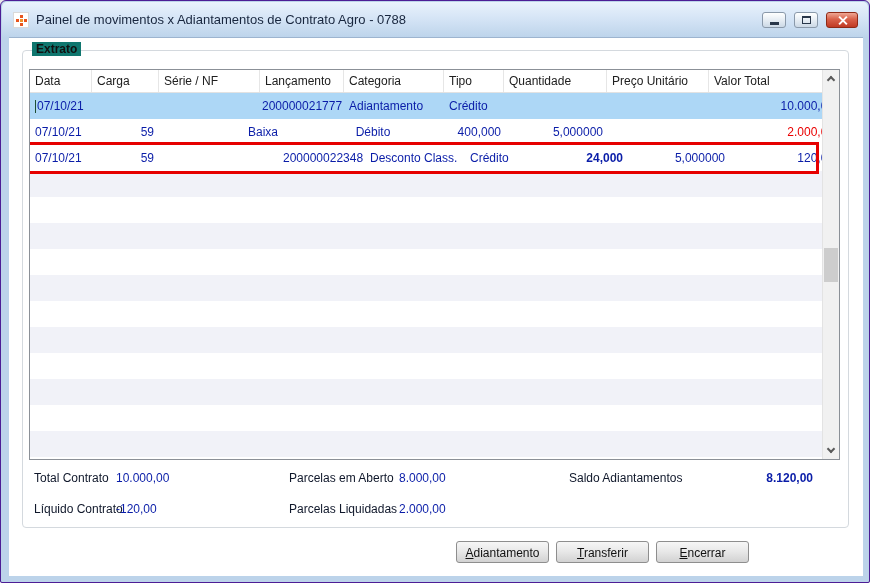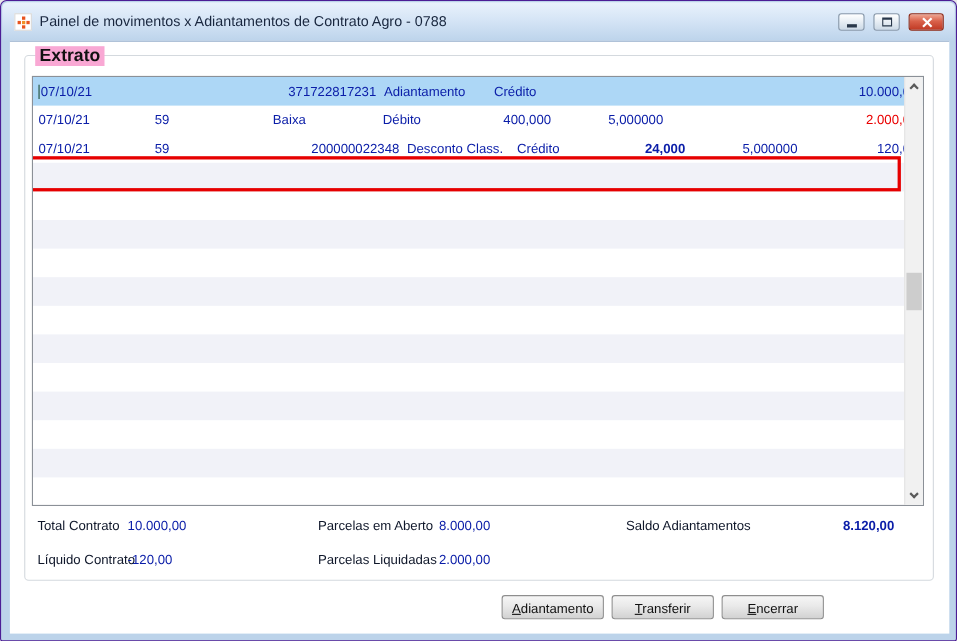--- a/index.html
+++ b/index.html
@@ -53,22 +53,22 @@
   
   .client{
     position:absolute;left:8px;top:36px;width:854px;height:539px;
     background:#ffffff;border-top:1px solid #9db4cf;box-sizing:border-box;
   }
   .groupbox{
     position:absolute;left:13px;top:12px;width:827px;height:478px;
     border:1px solid #d4d9de;border-radius:4px;box-sizing:border-box;
   }
   .groupbox-label{
-    position:absolute;left:9px;top:-9px;background:#f9a8d4;padding:0 4px;
-    font-size:16px;font-weight:bold;color:#111;
+    position:absolute;left:9px;top:-9px;background:#0f766e;padding:0 4px;
+    font-size:12px;font-weight:bold;color:#111;
   }
   
   .grid{
     position:absolute;left:20px;top:31px;width:811px;height:391px;
     border:1px solid #8b9097;box-sizing:border-box;background:#fff;overflow:hidden;
   }
   .grid-header{display:flex;height:23px;border-bottom:1px solid #e2e2e2;box-sizing:border-box;}
   .hcell{
     font-size:12px;color:#202020;padding:4px 3px 0 5px;box-sizing:border-box;
     border-right:1px solid #e6e6e6;white-space:nowrap;overflow:hidden;
@@ -139,38 +139,49 @@
       </div>
   </div>
 
   <div class="client">
 
     <div class="groupbox">
       <span class="groupbox-label">Extrato</span>
     </div>
 
     <div class="grid">
+      <div class="grid-header" id="grid-header">
+          <div class="hcell" style="width: 62px;">Data</div>
+          <div class="hcell" style="width: 67px;">Carga</div>
+          <div class="hcell" style="width: 101px;">Série / NF</div>
+          <div class="hcell" style="width: 84px;">Lançamento</div>
+          <div class="hcell" style="width: 100px;">Categoria</div>
+          <div class="hcell" style="width: 60px;">Tipo</div>
+          <div class="hcell" style="width: 103px;">Quantidade</div>
+          <div class="hcell" style="width: 102px;">Preço Unitário</div>
+          <div class="hcell" style="flex: 1 1 0%;">Valor Total</div>
+        </div>
       <div id="grid-body">
           <div class="grid-row selected">
             <div class="cell" style="width: 62px;"><span class="caret"></span><span>07/10/21</span></div>
             <div class="cell right" style="width: 67px;"></div>
             <div class="cell" style="width: 101px;"></div>
-            <div class="cell right" style="width: 84px;">371722817231</div>
+            <div class="cell right" style="width: 84px;">200000021777</div>
             <div class="cell" style="width: 100px;">Adiantamento</div>
             <div class="cell" style="width: 60px;">Crédito</div>
             <div class="cell right" style="width: 103px;"></div>
             <div class="cell right" style="width: 102px;"></div>
             <div class="cell right" style="flex: 1 1 0%;">10.000,00</div>
           </div>
           <div class="grid-row">
             <div class="cell" style="width: 62px;">07/10/21</div>
             <div class="cell right" style="width: 67px;">59</div>
             <div class="cell right" style="width: 84px;"></div>
             <div class="cell" style="width: 100px;">Baixa</div>
-            <div class="cell" style="width: 60px;">Débito</div>
+            <div class="cell" style="width: 60px; text-align: center;">Débito</div>
             <div class="cell right" style="width: 103px;">400,000</div>
             <div class="cell right" style="width: 102px;">5,000000</div>
             <div class="cell right red" style="flex: 1 1 0%;">2.000,00</div>
           </div>
           <div class="grid-row">
             <div class="cell" style="width: 62px;">07/10/21</div>
             <div class="cell right" style="width: 67px;">59</div>
             <div class="cell" style="width: 101px;"></div>
             <div class="cell right" style="width: 84px; margin-left: 21px;">200000022348</div>
             <div class="cell" style="width: 100px;">Desconto Class.</div>

